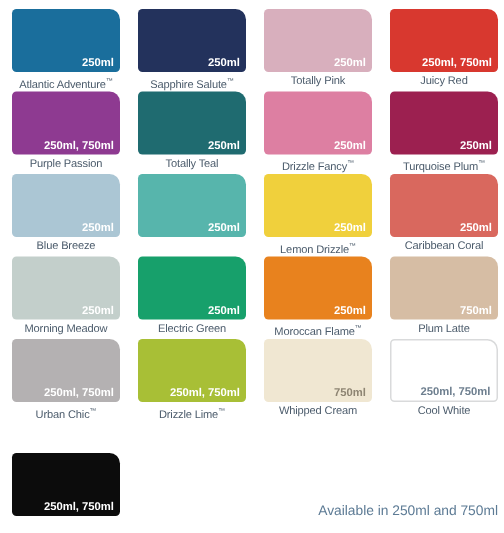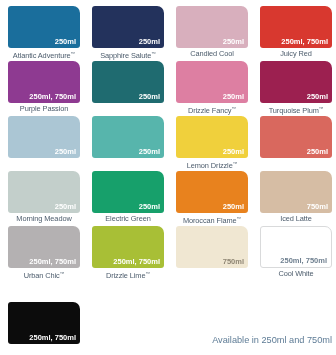--- a/index.html
+++ b/index.html
@@ -128,71 +128,74 @@
       <div class="cell">
         <div class="chip" style="background: rgb(35, 50, 92);">
           <div class="size" style="color: rgb(255, 255, 255);">250ml</div>
         </div>
         <div class="name"><span>Sapphire Salute</span><span class="tm">™</span></div>
       </div>
       <div class="cell">
         <div class="chip" style="background: rgb(216, 175, 189);">
           <div class="size" style="color: rgb(255, 255, 255);">250ml</div>
         </div>
-        <div class="name"><span>Candied Cool</span></div>
+        <div class="name"><span>Totally Pink</span></div>
       </div>
       <div class="cell">
         <div class="chip" style="background: rgb(216, 56, 47);">
           <div class="size" style="color: rgb(255, 255, 255);">250ml, 750ml</div>
         </div>
         <div class="name"><span>Juicy Red</span></div>
       </div>
       <div class="cell">
         <div class="chip" style="background: rgb(142, 58, 145);">
           <div class="size" style="color: rgb(255, 255, 255);">250ml, 750ml</div>
         </div>
         <div class="name"><span>Purple Passion</span></div>
       </div>
       <div class="cell">
         <div class="chip" style="background: rgb(31, 107, 112);">
           <div class="size" style="color: rgb(255, 255, 255);">250ml</div>
         </div>
+        <div class="name"><span>Totally Teal</span></div>
       </div>
       <div class="cell">
         <div class="chip" style="background: rgb(221, 127, 162);">
           <div class="size" style="color: rgb(255, 255, 255);">250ml</div>
         </div>
         <div class="name"><span>Drizzle Fancy</span><span class="tm">™</span></div>
       </div>
       <div class="cell">
         <div class="chip" style="background: rgb(156, 32, 80);">
           <div class="size" style="color: rgb(255, 255, 255);">250ml</div>
         </div>
         <div class="name"><span>Turquoise Plum</span><span class="tm">™</span></div>
       </div>
       <div class="cell">
         <div class="chip" style="background: rgb(171, 198, 212);">
           <div class="size" style="color: rgb(255, 255, 255);">250ml</div>
         </div>
+        <div class="name"><span>Blue Breeze</span></div>
       </div>
       <div class="cell">
         <div class="chip" style="background: rgb(87, 181, 172);">
           <div class="size" style="color: rgb(255, 255, 255);">250ml</div>
         </div>
       </div>
       <div class="cell">
         <div class="chip" style="background: rgb(240, 208, 60);">
           <div class="size" style="color: rgb(255, 255, 255);">250ml</div>
         </div>
         <div class="name"><span>Lemon Drizzle</span><span class="tm">™</span></div>
       </div>
       <div class="cell">
         <div class="chip" style="background: rgb(217, 104, 94);">
           <div class="size" style="color: rgb(255, 255, 255);">250ml</div>
         </div>
+        <div class="name"><span>Caribbean Coral</span></div>
       </div>
       <div class="cell">
         <div class="chip" style="background: rgb(195, 207, 203);">
           <div class="size" style="color: rgb(255, 255, 255);">250ml</div>
         </div>
         <div class="name"><span>Morning Meadow</span></div>
       </div>
       <div class="cell">
         <div class="chip" style="background: rgb(23, 160, 107);">
           <div class="size" style="color: rgb(255, 255, 255);">250ml</div>
@@ -202,38 +205,39 @@
       <div class="cell">
         <div class="chip" style="background: rgb(232, 130, 30);">
           <div class="size" style="color: rgb(255, 255, 255);">250ml</div>
         </div>
         <div class="name"><span>Moroccan Flame</span><span class="tm">™</span></div>
       </div>
       <div class="cell">
         <div class="chip" style="background: rgb(214, 189, 164);">
           <div class="size" style="color: rgb(255, 255, 255);">750ml</div>
         </div>
-        <div class="name"><span>Iced Latte</span></div>
+        <div class="name"><span>Plum Latte</span></div>
       </div>
       <div class="cell">
         <div class="chip" style="background: rgb(180, 177, 178);">
           <div class="size" style="color: rgb(255, 255, 255);">250ml, 750ml</div>
         </div>
         <div class="name"><span>Urban Chic</span><span class="tm">™</span></div>
       </div>
       <div class="cell">
         <div class="chip" style="background: rgb(168, 191, 54);">
           <div class="size" style="color: rgb(255, 255, 255);">250ml, 750ml</div>
         </div>
         <div class="name"><span>Drizzle Lime</span><span class="tm">™</span></div>
       </div>
       <div class="cell">
         <div class="chip" style="background: rgb(240, 231, 210);">
           <div class="size" style="color: rgb(142, 133, 115);">750ml</div>
         </div>
+        <div class="name"><span>Whipped Cream</span></div>
       </div>
       <div class="cell">
         <div class="chip outlined" style="background: rgb(255, 255, 255);">
           <div class="size" style="color: rgb(110, 127, 143);">250ml, 750ml</div>
         </div>
         <div class="name"><span>Cool White</span></div>
       </div>
     </div>
 
   <div class="last-row">

